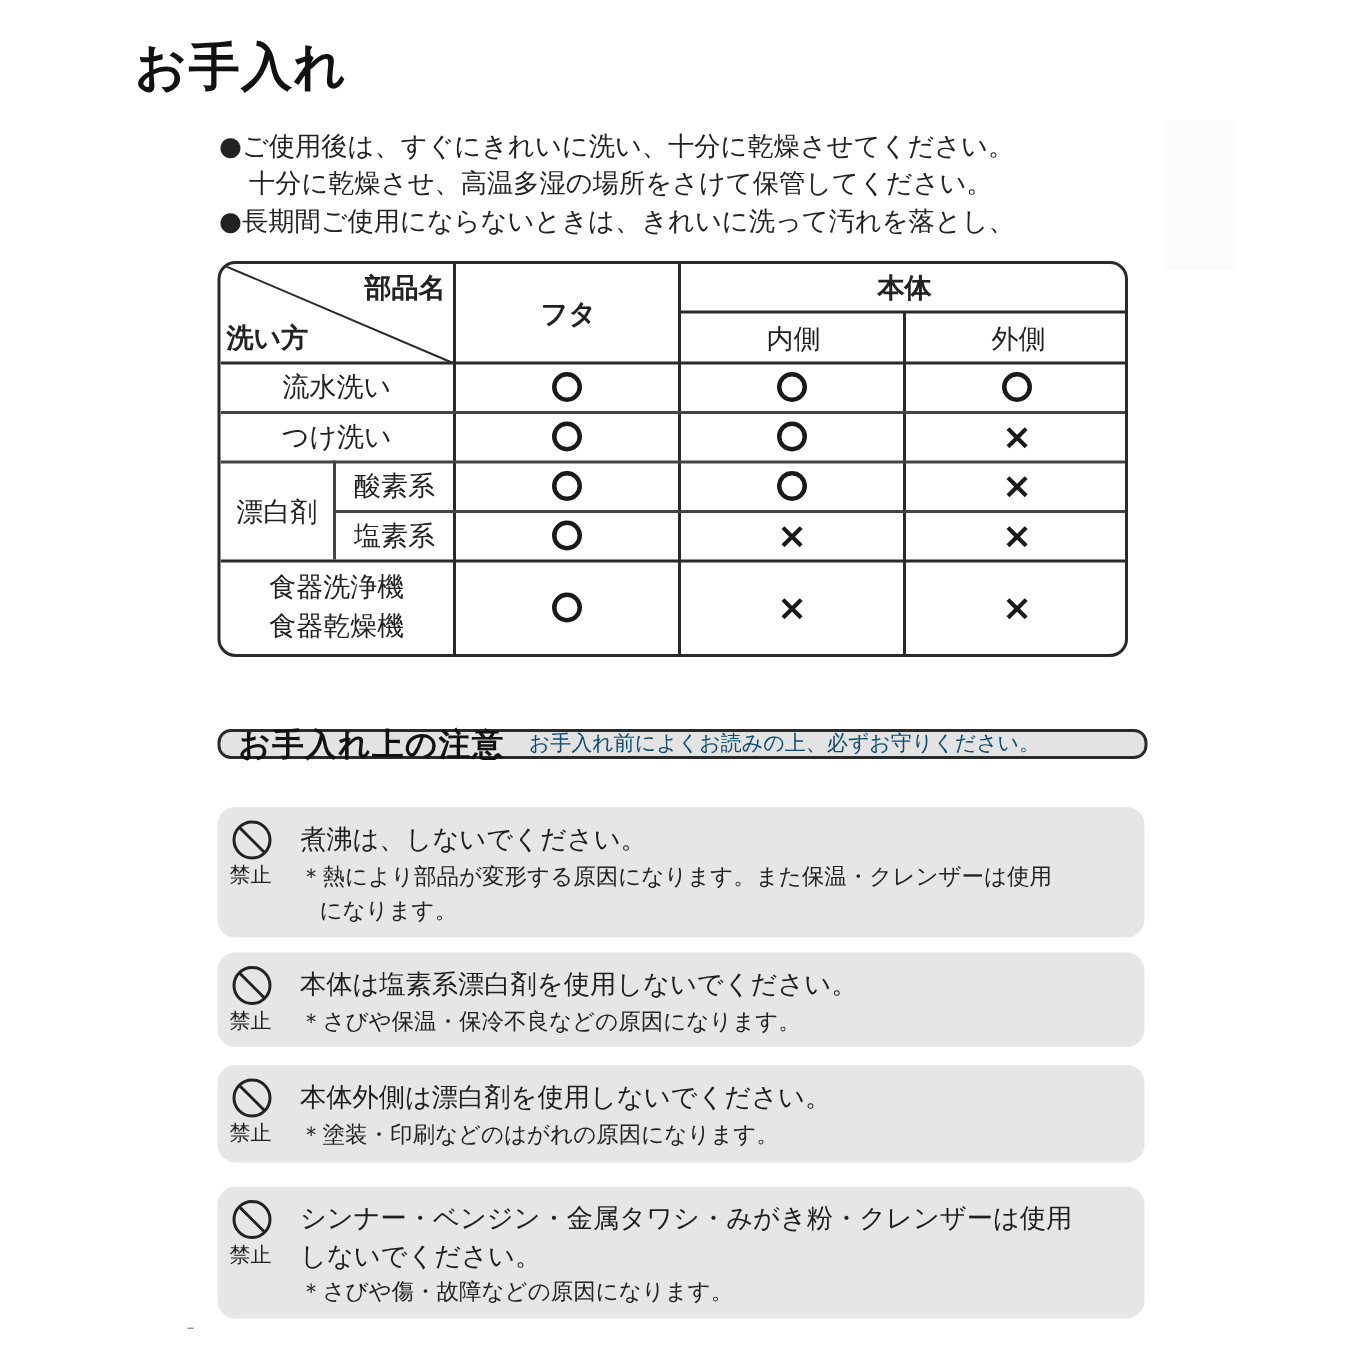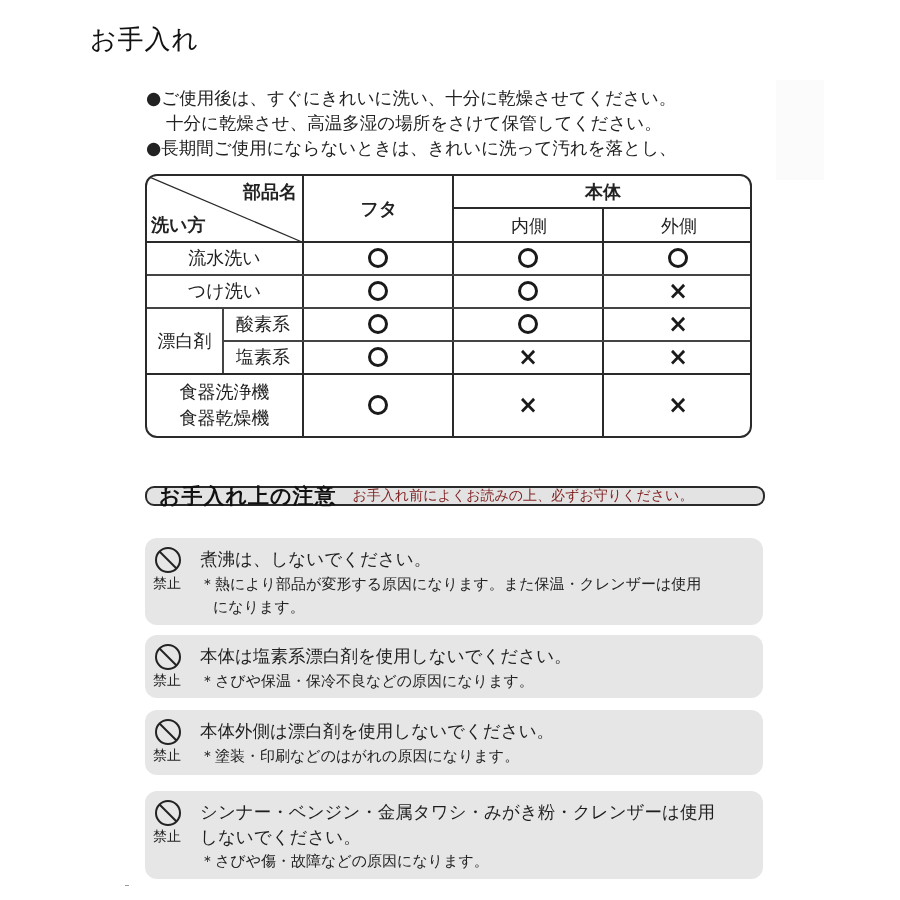--- a/index.html
+++ b/index.html
@@ -1,21 +1,21 @@
 <!DOCTYPE html>
 <html><head>
 <meta charset="utf-8">
 <style>
   html, body { margin: 0; padding: 0; }
   body {
     width: 900px; height: 900px; background: #ffffff; position: relative; overflow: hidden;
     font-family: "DejaVu Sans", "Liberation Sans", sans-serif; color: #222222;
   }
   .title {
-    position: absolute; left: 90px; top: 22px; font-size: 26px; font-weight: normal; color: #111;
+    position: absolute; left: 90px; top: 22px; font-size: 34px; font-weight: bold; color: #111;
     letter-spacing: 1px;
   }
   .notes { position: absolute; left: 146px; top: 86px; font-size: 17.5px; line-height: 25px; color: #222; }
   .notes .note { white-space: nowrap; }
   .notes .indent { padding-left: 20px; }
   .faint-box {
     position: absolute; left: 776px; top: 80px; width: 48px; height: 100px; background: #fbfbfb;
   }
 
   
@@ -37,21 +37,21 @@
   }
   .mark-x { font-size: 24px; font-weight: bold; color: #1a1a1a; line-height: 1; }
 
   
   .caution-header {
     position: absolute; left: 145px; top: 486px; width: 620px; height: 20px; box-sizing: border-box;
     border: 2.5px solid #2a2a2a; border-radius: 9px; background: #e3e3e3;
     display: flex; align-items: center; padding-left: 12px;
   }
   .caution-header .h-title { font-size: 21px; font-weight: bold; color: #111; letter-spacing: 1px; }
-  .caution-header .h-sub { font-size: 14px; color: #7f1d1d; margin-left: 16px; }
+  .caution-header .h-sub { font-size: 14px; color: #0c4a6e; margin-left: 16px; }
 
   .warn-box {
     position: absolute; left: 145px; width: 618px; background: #e6e6e6; border-radius: 12px; box-sizing: border-box;
   }
   .warn-box .icon-wrap { position: absolute; left: 8px; top: 7px; width: 30px; height: 30px; }
   .warn-box .kinshi { position: absolute; left: 8px; font-size: 14px; color: #222; }
   .warn-box .main { position: absolute; left: 55px; font-size: 17.5px; color: #1e1e1e; white-space: nowrap; }
   .warn-box .sub { position: absolute; left: 55px; font-size: 15px; color: #222; white-space: nowrap; }
   .tiny-mark { position: absolute; left: 125px; top: 885px; width: 4px; height: 1px; background: #999; }
 </style>

